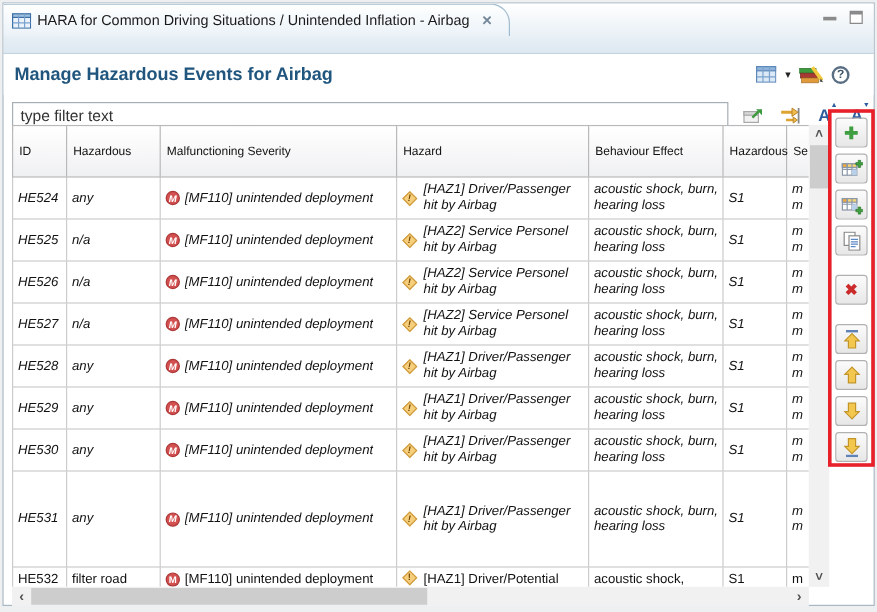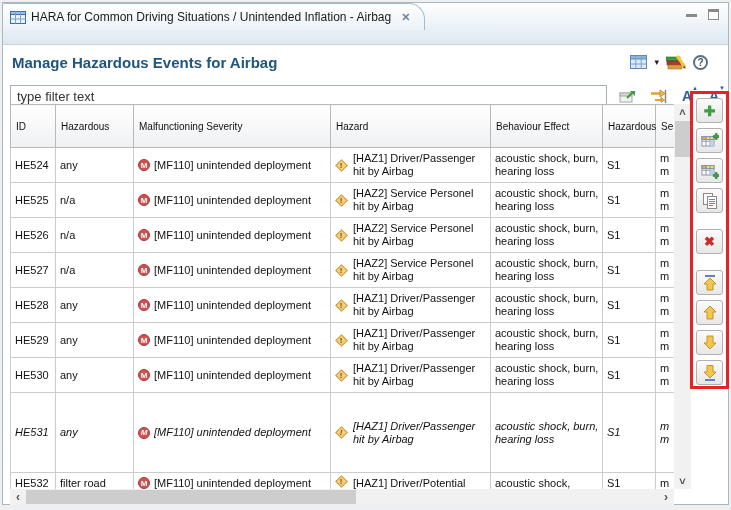--- a/index.html
+++ b/index.html
@@ -37,21 +37,21 @@
   .a-btn { position:relative; width:18px; color:#2e5e9e; font-size:14px; font-weight:bold; text-align:center; }
   .a-btn .mini { position:absolute; top:-3px; right:-2px; font-size:6px; }
 
   
   .tablewrap { position:absolute; left:7px; top:101px; width:682px; height:402px; }
   .tclip { position:absolute; left:0; top:0; width:664px; height:385px; overflow:hidden; }
   table { border-collapse:collapse; table-layout:fixed; width:672px; font-size:11px; color:#111; }
   th { border:1px solid #b9b9b9; background:linear-gradient(#ffffff,#eff0f2); font-weight:normal;
        font-size:10px; text-align:left; padding:0 0 0 5px; height:43px; }
   td { border:1px solid #cccccc; padding:0 2px 0 4px; vertical-align:middle; line-height:13px; overflow:hidden; }
-  tr.std { height:35px; } tr.tall { height:80px;font-style:italic; } tr.cut { height:27px;padding-left:13px; }
+  tr.std { height:35px;font-style:italic; } tr.tall { height:80px;font-style:italic; } tr.cut { height:27px;padding-left:13px; }
   tr.cut td { vertical-align:top; padding-top:4px; }
   .cellflex { display:flex; align-items:center; gap:4px; }
   .cellflex .txt { white-space:nowrap; overflow:hidden; }
   .hazflex { display:flex; align-items:center; gap:5px; }
   tr.cut .hazflex, tr.cut .cellflex { align-items:flex-start; }
   .m-ico { flex:none; width:12px; height:12px; border-radius:50%; background:#d35050; border:1px solid #ad3838;
            color:#fff; font-size:8px; font-weight:bold; display:flex; align-items:center; justify-content:center; }
   .hz-ico { flex:none; width:9px; height:9px; margin:0 2px; background:#f6cf7d; border:1px solid #cf9a3d;
             transform:rotate(45deg); display:flex; align-items:center; justify-content:center; }
   .hz-ico span { transform:rotate(-45deg); font-size:8px; font-weight:bold; color:#7a4a00; line-height:8px; }

